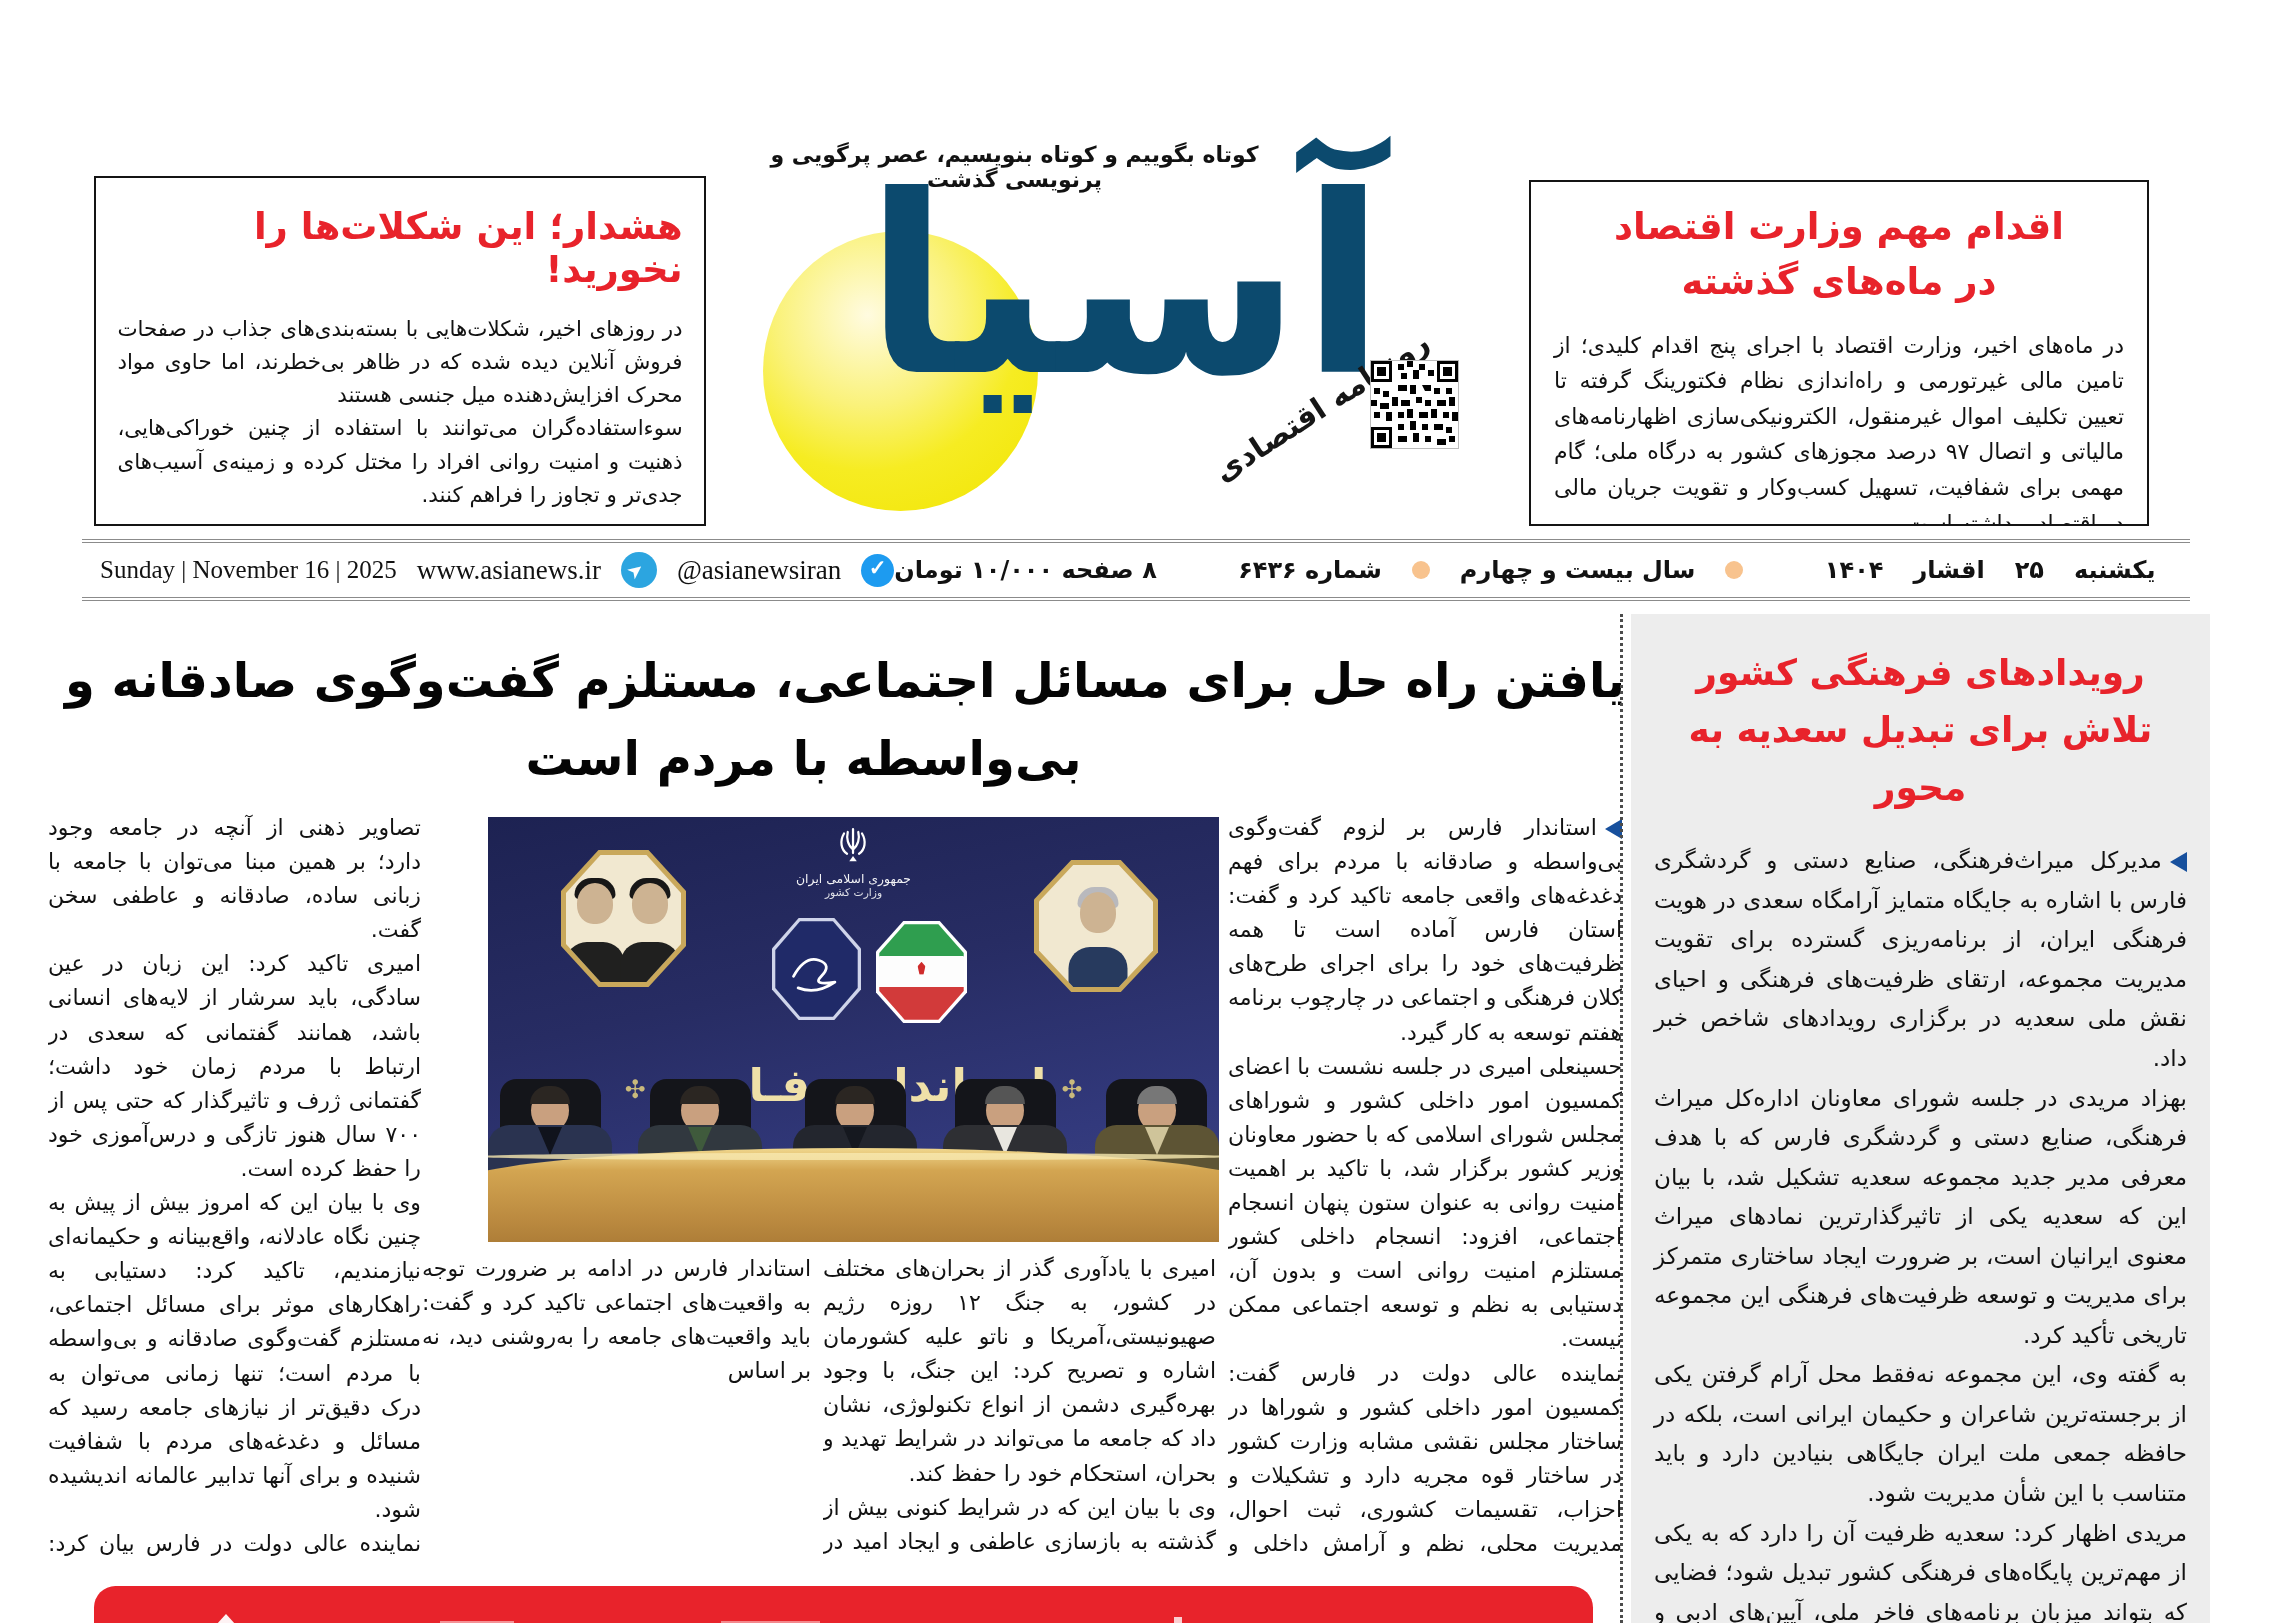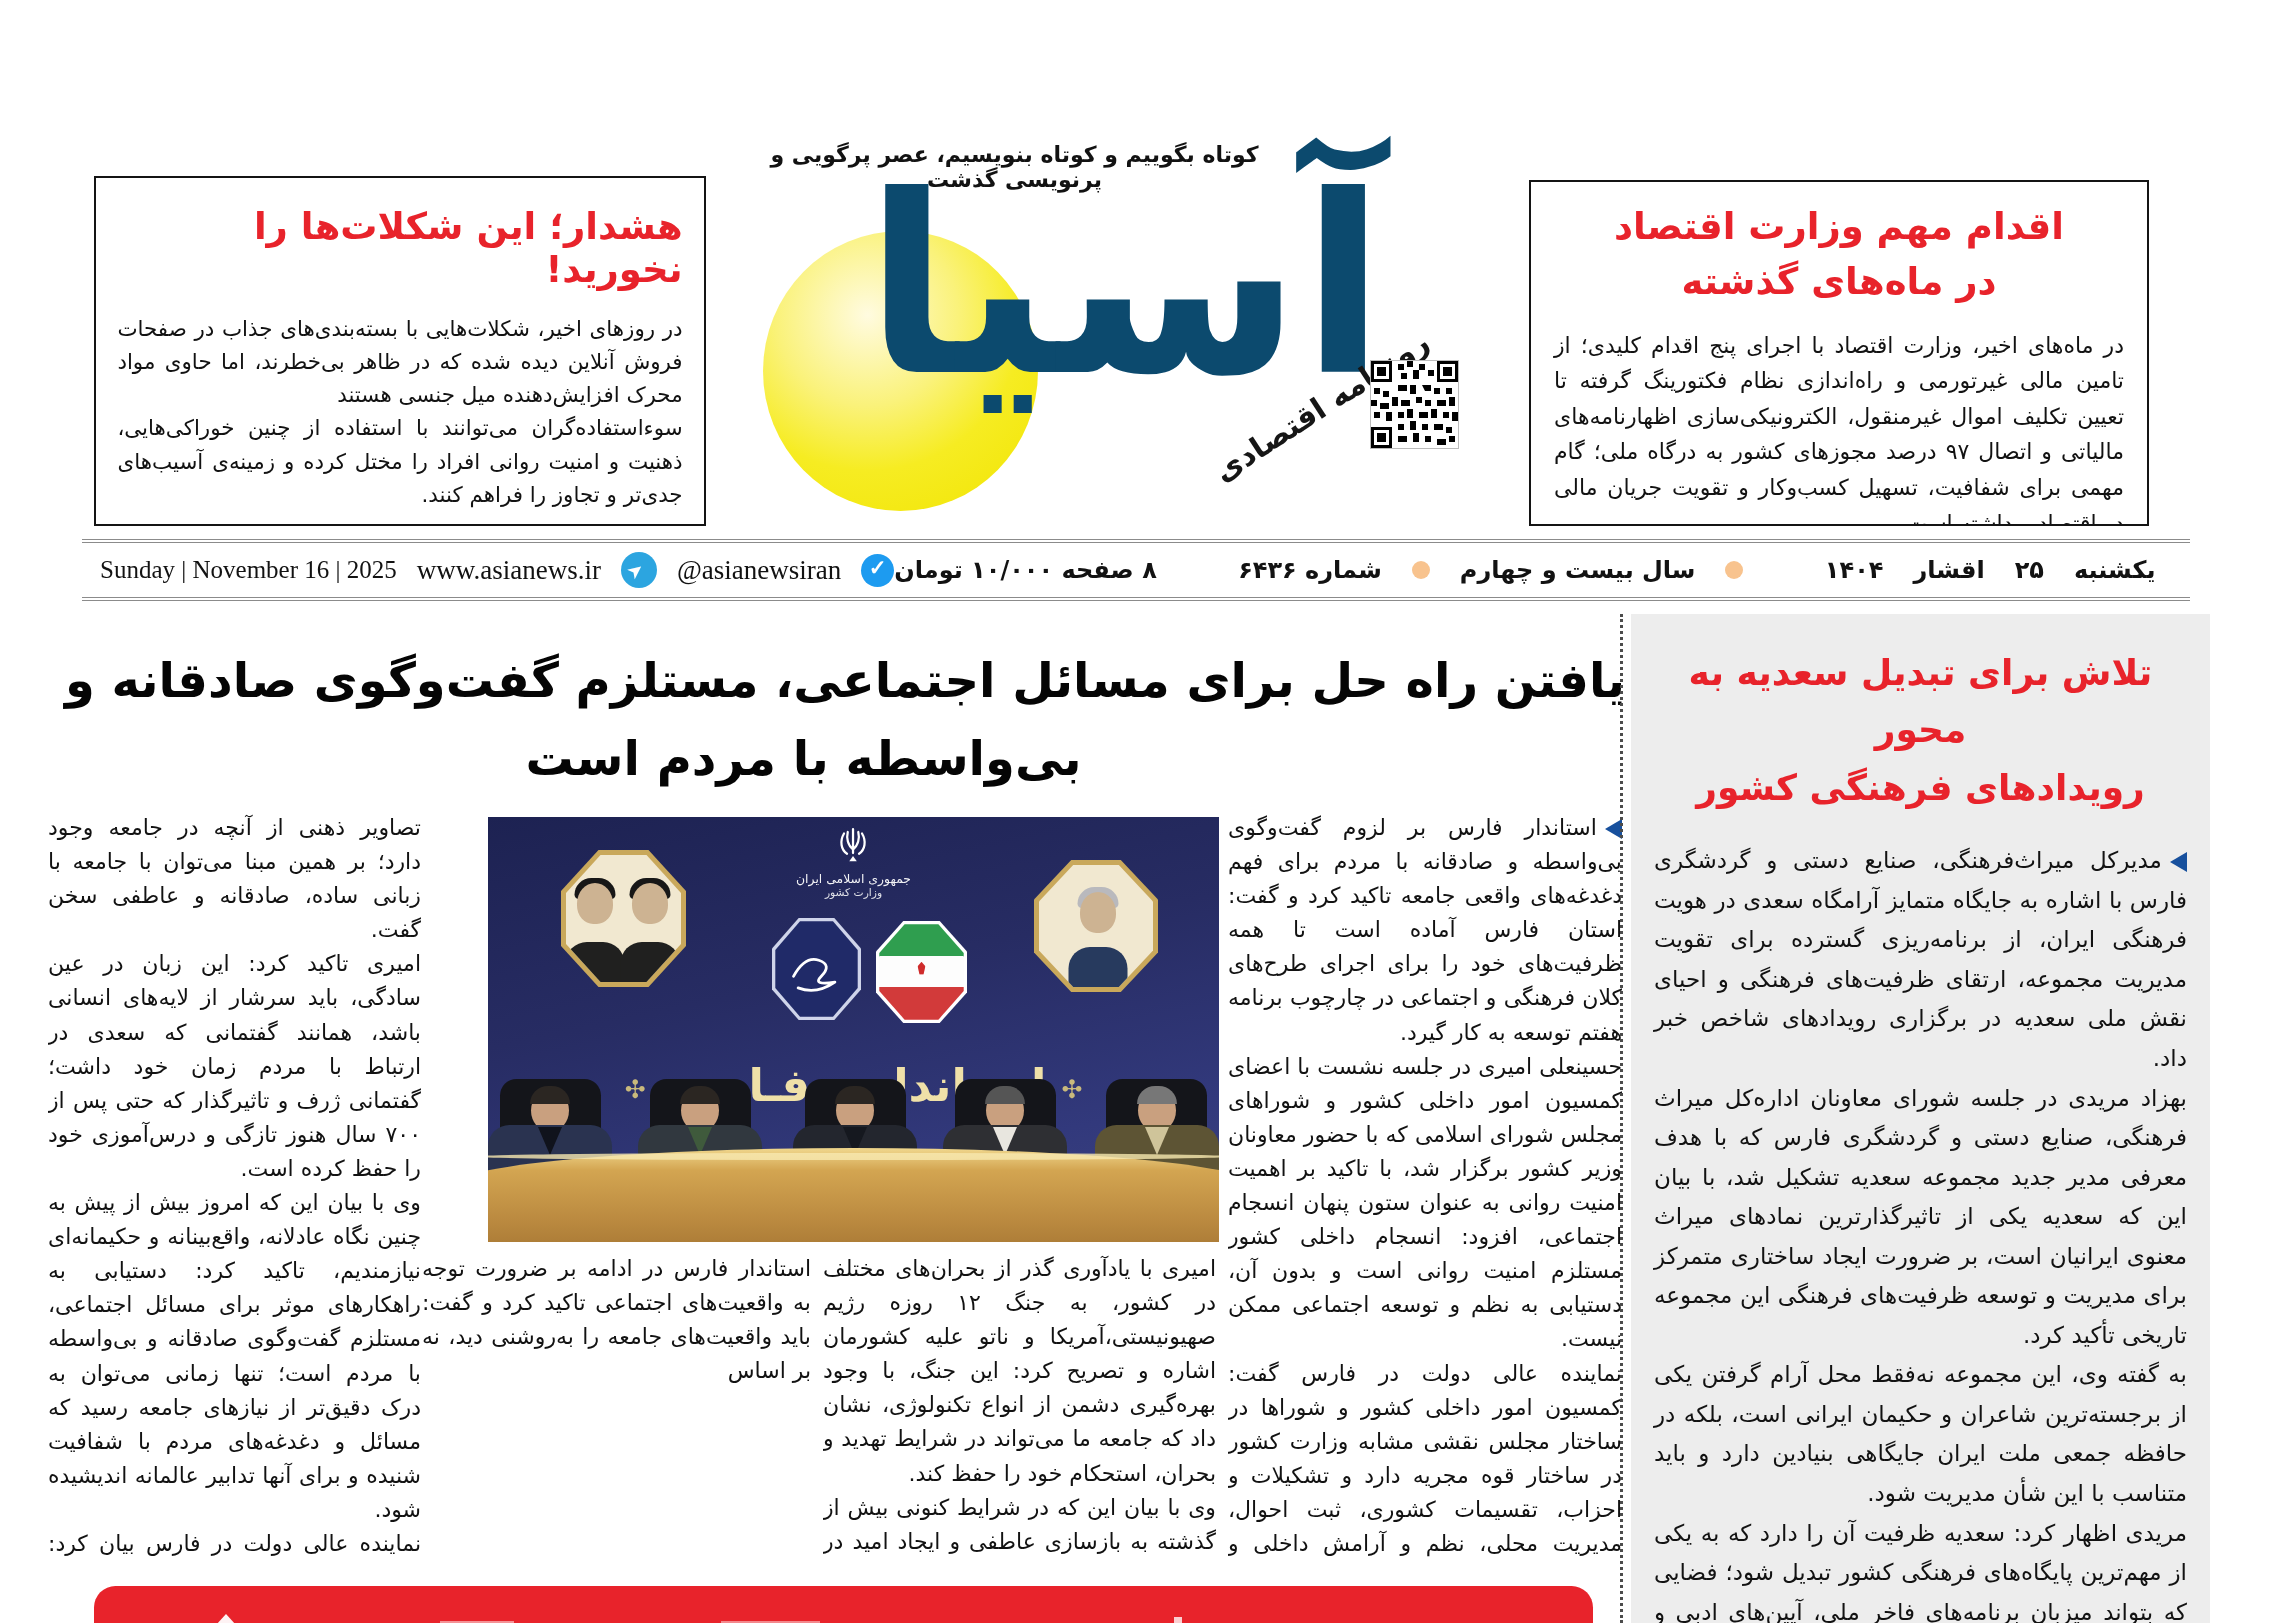--- a/index.html
+++ b/index.html
@@ -326,22 +326,22 @@
   <div class="abs col col4 rtl">
     <p>تصاویر ذهنی از آنچه در جامعه وجود دارد؛ بر همین مبنا می‌توان با جامعه با زبانی ساده، صادقانه و عاطفی سخن گفت.</p>
     <p>امیری تاکید کرد: این زبان در عین سادگی، باید سرشار از لایه‌های انسانی باشد، همانند گفتمانی که سعدی در ارتباط با مردم زمان خود داشت؛ گفتمانی ژرف و تاثیرگذار که حتی پس از ۷۰۰ سال هنوز تازگی و درس‌آموزی خود را حفظ کرده است.</p>
     <p>وی با بیان این که امروز بیش از پیش به چنین نگاه عادلانه، واقع‌بینانه و حکیمانه‌ای نیازمندیم، تاکید کرد: دستیابی به راهکارهای موثر برای مسائل اجتماعی، مستلزم گفت‌وگوی صادقانه و بی‌واسطه با مردم است؛ تنها زمانی می‌توان به درک دقیق‌تر از نیازهای جامعه رسید که مسائل و دغدغه‌های مردم با شفافیت شنیده و برای آنها تدابیر عالمانه اندیشیده شود.</p>
     <p><span>نماینده عالی دولت در فارس بیان کرد: ایمان به کاری که برای مردم انجام می‌شود، اساس موفقیت در این مسیر است؛ مردم امروز از اقدامات پوپولیستی و سطحی نفرت دارند و تنها به حکمرانی صادقانه و متعهد پاسخ مثبت نشان می‌دهند</span> </p>
   </div>
 
   <div class="abs divider"></div>
   <div class="abs sidebar rtl">
     <div class="sb-hl red">
+      <span style="display:block">رویدادهای فرهنگی کشور</span>
       <span style="display:block">تلاش برای تبدیل سعدیه به محور</span>
-      <span style="display:block">رویدادهای فرهنگی کشور</span>
     </div>
     <div class="sb-body">
       <p><span class="pmark start"></span><span>مدیرکل میراث‌فرهنگی، صنایع دستی و گردشگری فارس با اشاره به جایگاه متمایز آرامگاه سعدی در هویت فرهنگی ایران، از برنامه‌ریزی گسترده برای تقویت مدیریت مجموعه، ارتقای ظرفیت‌های فرهنگی و احیای نقش ملی سعدیه در برگزاری رویدادهای شاخص خبر داد.</span></p>
       <p>بهزاد مریدی در جلسه شورای معاونان اداره‌کل میراث فرهنگی، صنایع دستی و گردشگری فارس که با هدف معرفی مدیر جدید مجموعه سعدیه تشکیل شد، با بیان این که سعدیه یکی از تاثیرگذارترین نمادهای میراث معنوی ایرانیان است، بر ضرورت ایجاد ساختاری متمرکز برای مدیریت و توسعه ظرفیت‌های فرهنگی این مجموعه تاریخی تأکید کرد.</p>
       <p>به گفته وی، این مجموعه نه‌فقط محل آرام گرفتن یکی از برجسته‌ترین شاعران و حکیمان ایرانی است، بلکه در حافظه جمعی ملت ایران جایگاهی بنیادین دارد و باید متناسب با این شأن مدیریت شود.</p>
       <p>مریدی اظهار کرد: سعدیه ظرفیت آن را دارد که به یکی از مهم‌ترین پایگاه‌های فرهنگی کشور تبدیل شود؛ فضایی که بتواند میزبان برنامه‌های فاخر ملی، آیین‌های ادبی و گردهمایی‌های مرتبط با میراث فکری و معنوی شیخ اجل باشد. این مجموعه باید محل پیوند معنوی فارسی‌دوستان از سراسر جهان باشد.</p>
 
     </div>
   </div>
 

